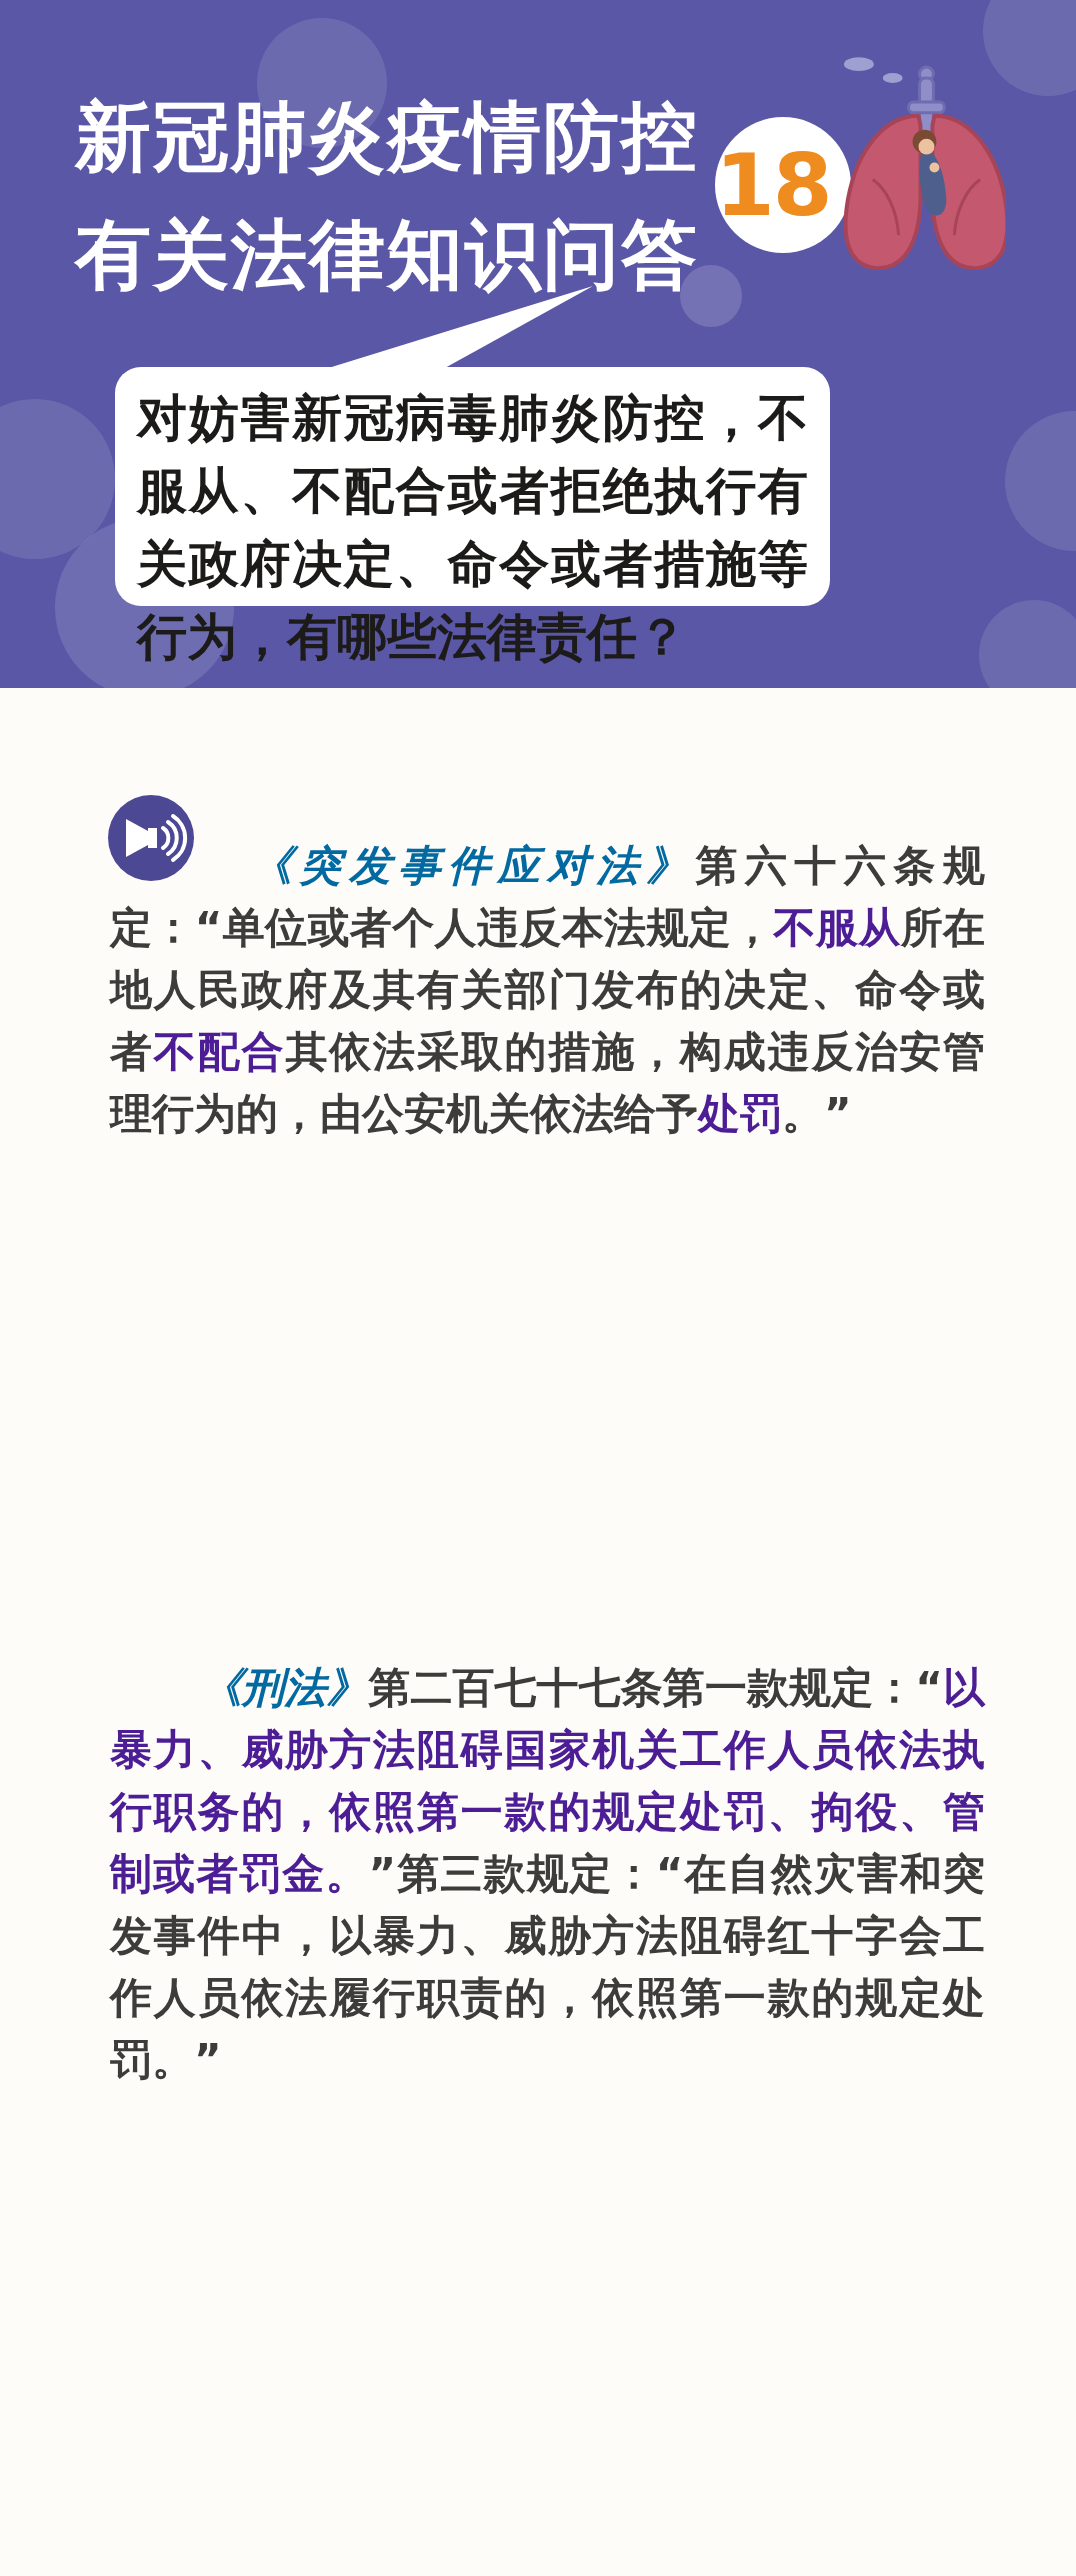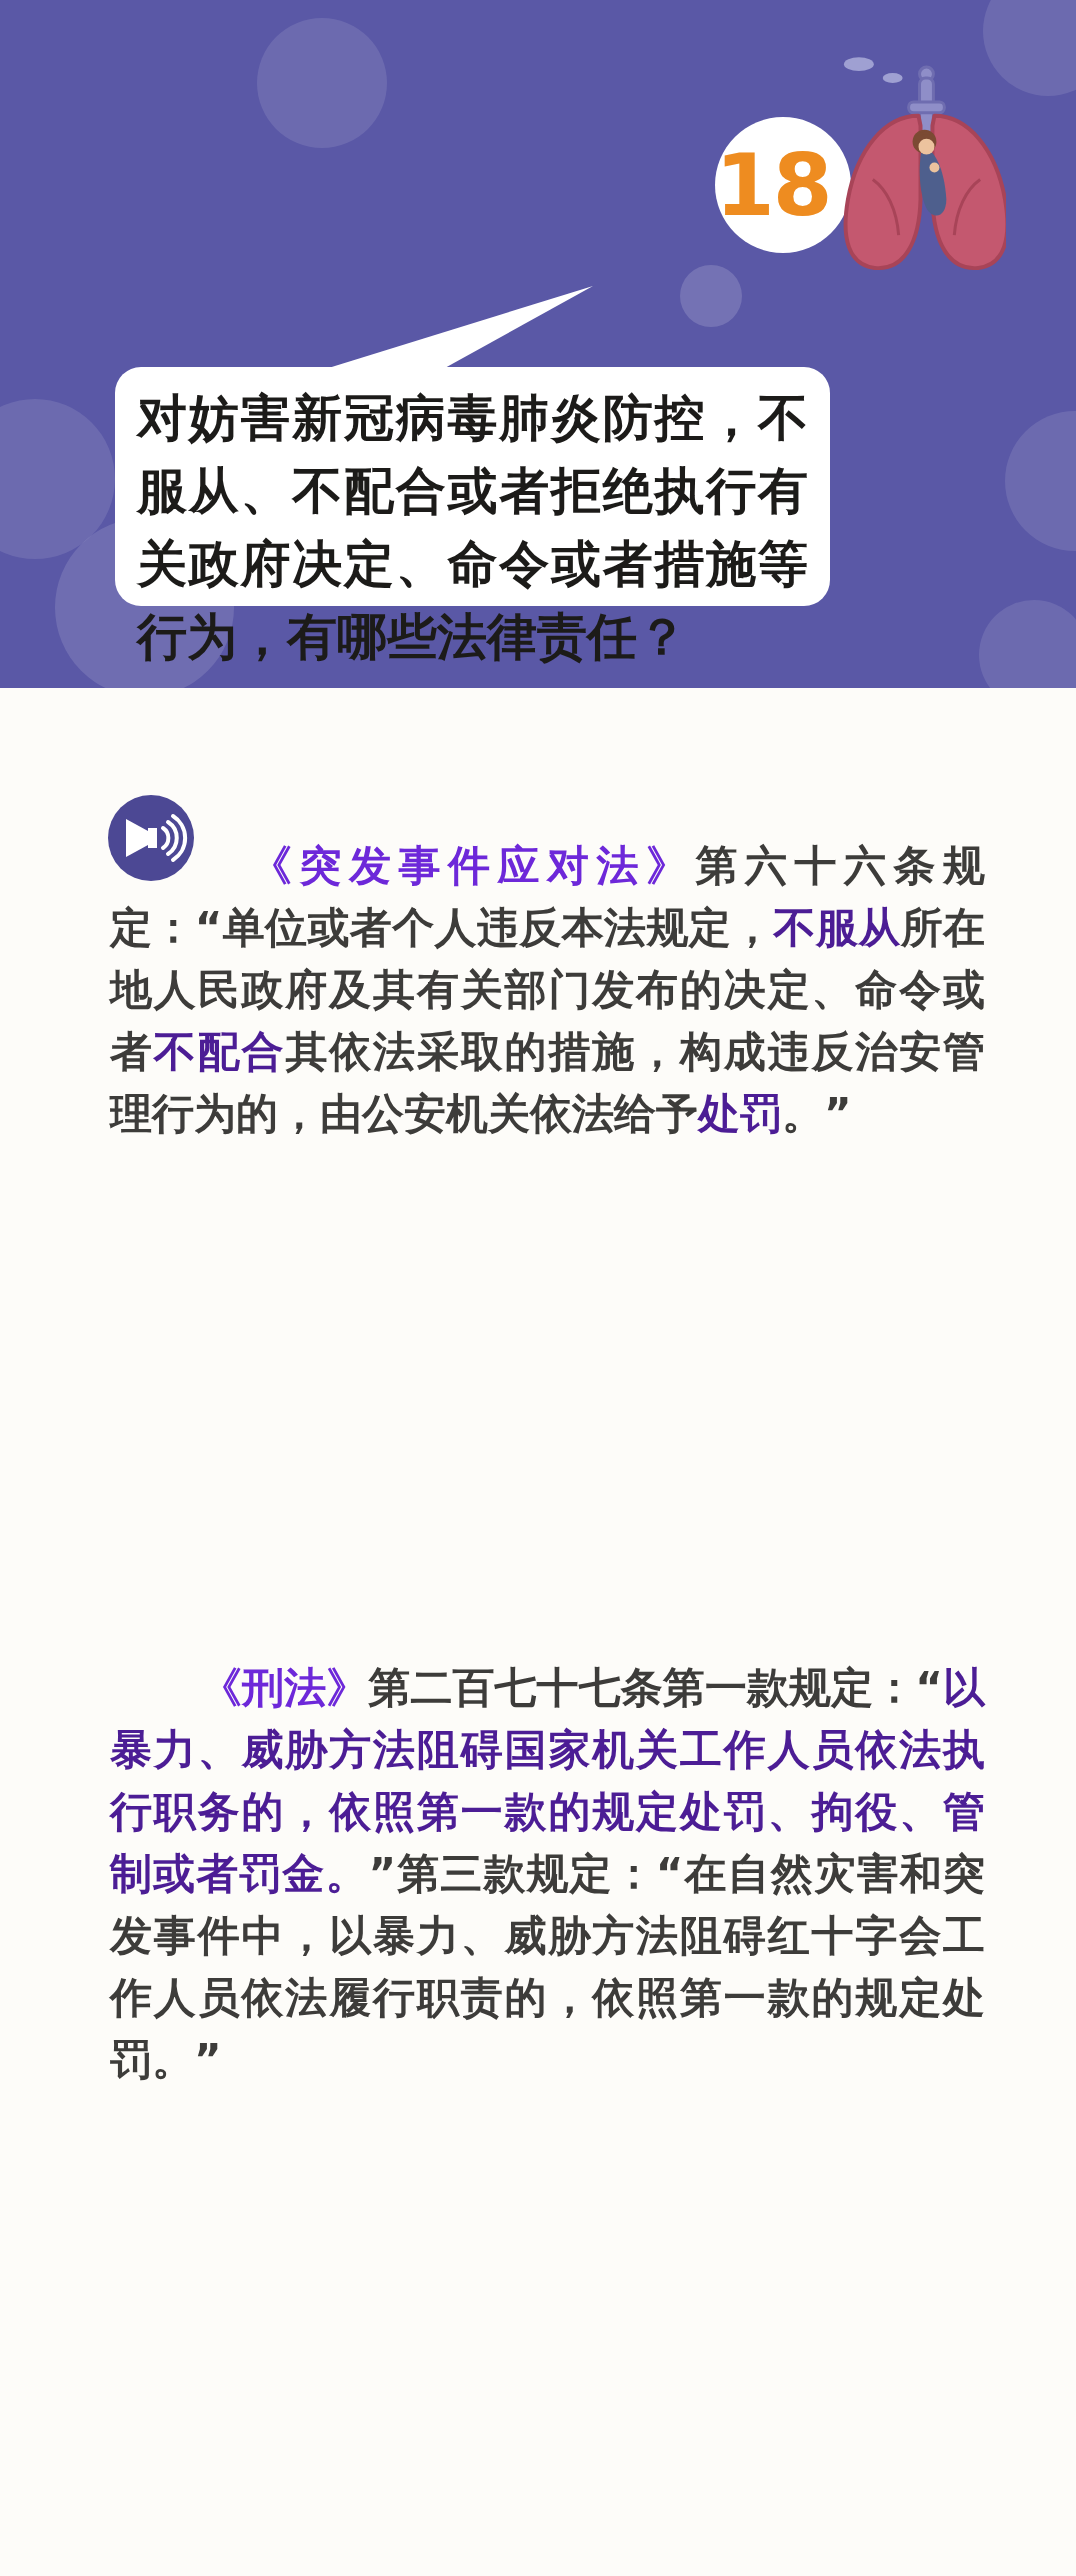--- a/index.html
+++ b/index.html
@@ -41,41 +41,45 @@
     font-size:50px;line-height:73px;text-align:justify;
   }
   
   .content{position:absolute;left:0;top:688px;width:1077px;height:1888px;background:#fdfcf9;}
   .speaker{position:absolute;left:108px;top:107px;width:86px;height:86px;}
   .para{
     position:absolute;left:110px;width:875px;margin:0;
     font-size:42px;line-height:62px;font-weight:600;color:#3d3c3a;
     text-align:justify;text-align-last:left;
   }
-  .para .law{font-weight:900;color:#6d28d9;}
+  .para .law{font-weight:900;color:#0369a1;font-style:italic;}
   .para .hl{color:#4c1d95;font-weight:800;}
   .p1{top:147px;text-indent:140px;}
   .p2{top:530px;text-indent:90px;}
   .p3{top:969px;text-indent:90px;}
   .p4{top:1407px;text-indent:90px;}
 </style>
 </head>
 <body>
 
 <div class="poster">
 
   <div class="header">
     <div class="deco c1"></div>
     <div class="deco c2"></div>
     <div class="deco c3"></div>
     <div class="deco c4"></div>
     <div class="deco c5"></div>
     <div class="deco c6"></div>
     <div class="deco c7"></div>
 
+    <div class="title">
+      <div>新冠肺炎疫情防控</div>
+      <div>有关法律知识问答</div>
+    </div>
 
     <div class="badge">
       <span>18</span>
     </div>
 
     <svg class="lungs" viewBox="0 0 168 240">
       <ellipse cx="20" cy="14" rx="15" ry="7" fill="#9fa0d2"></ellipse>
       <ellipse cx="54" cy="28" rx="10" ry="5" fill="#9fa0d2"></ellipse>
       <g fill="#8f8ec8" stroke="#6f6db0" stroke-width="3">
         <circle cx="88" cy="24" r="7"></circle>

